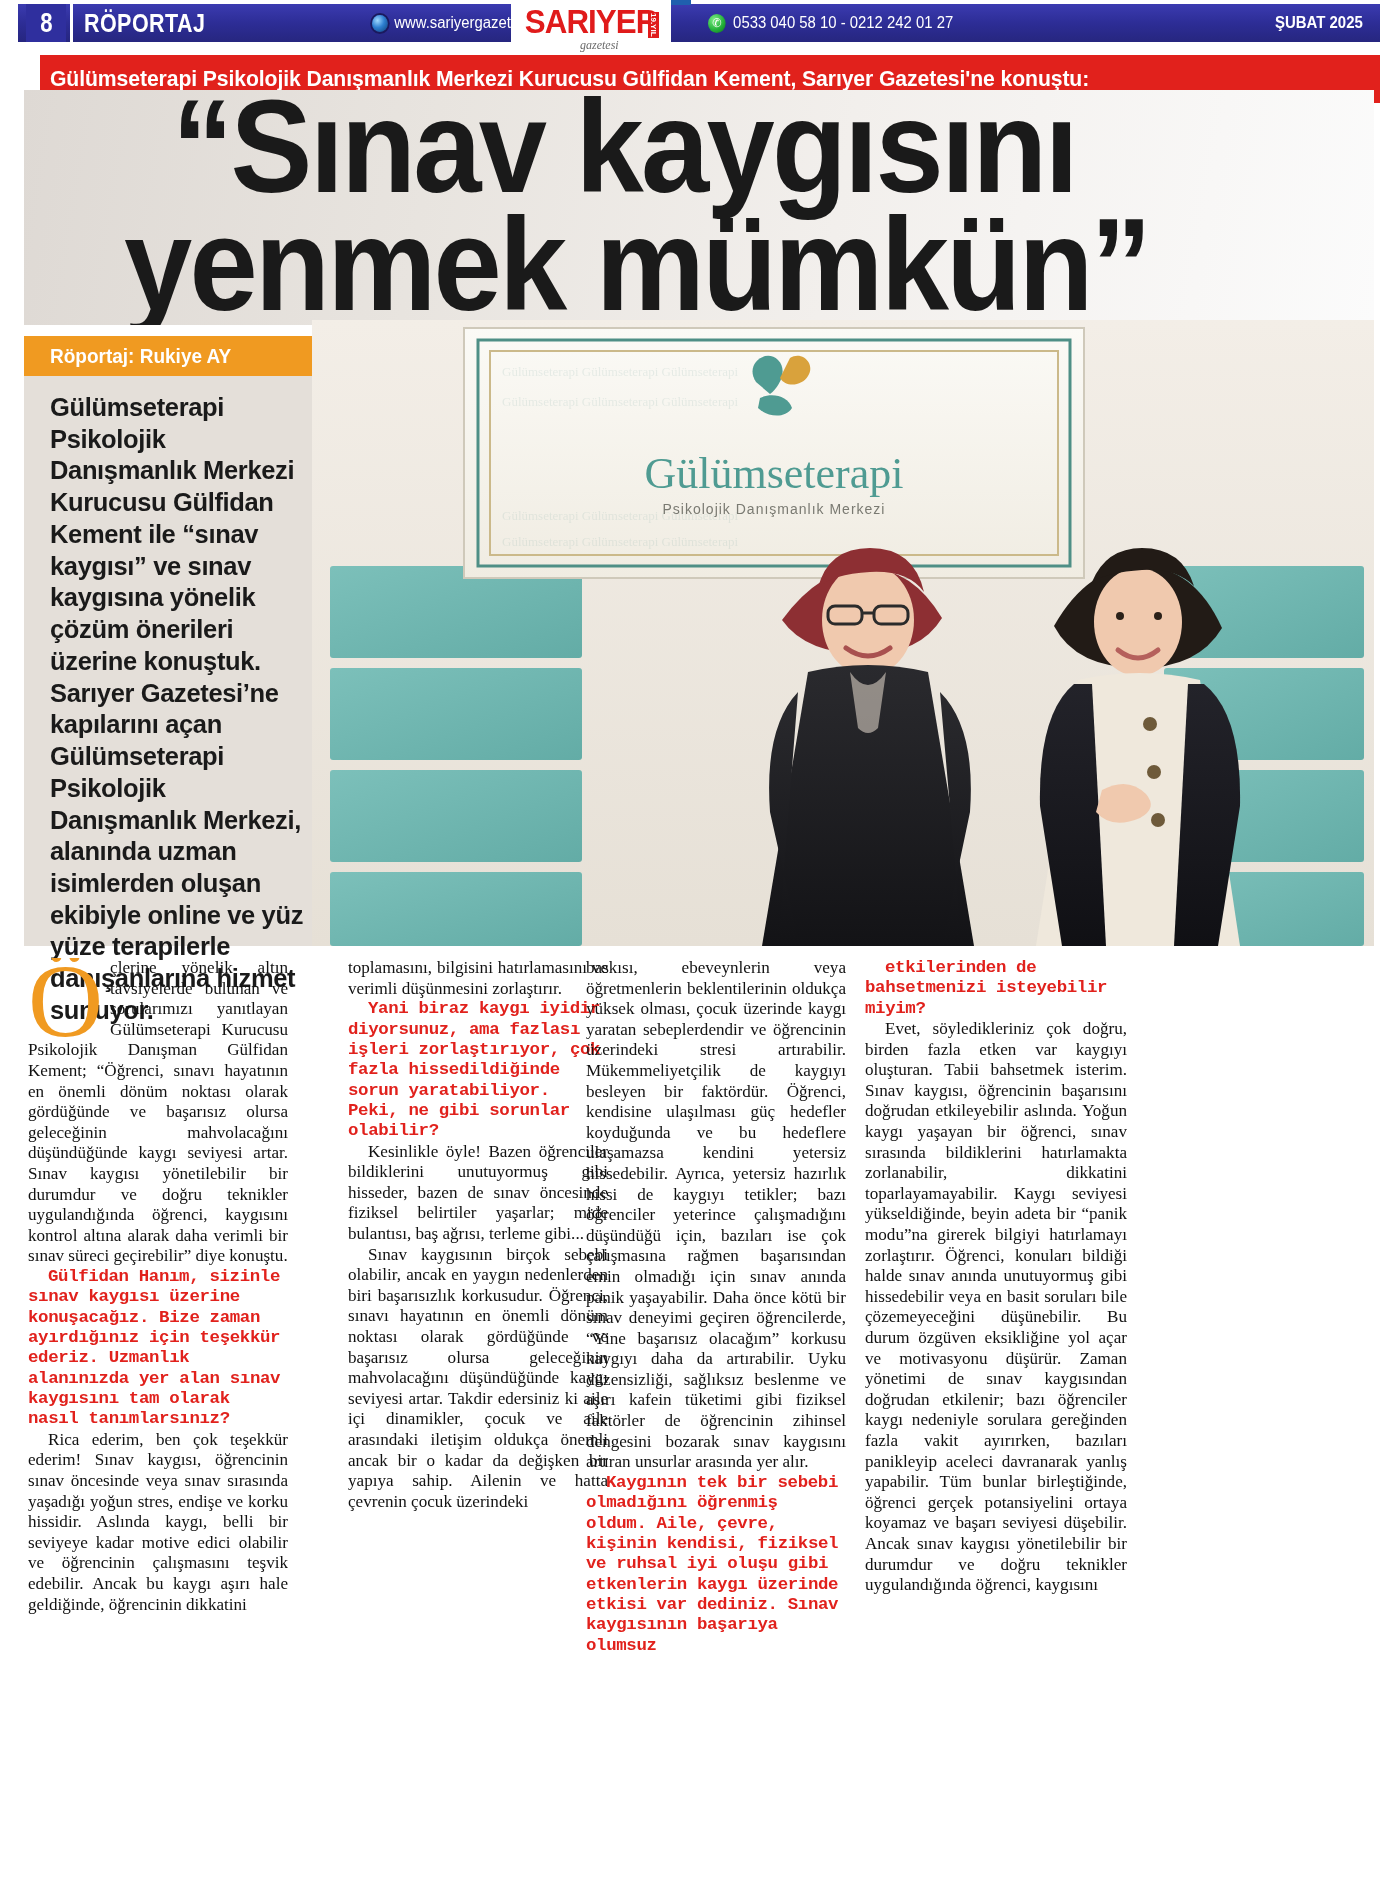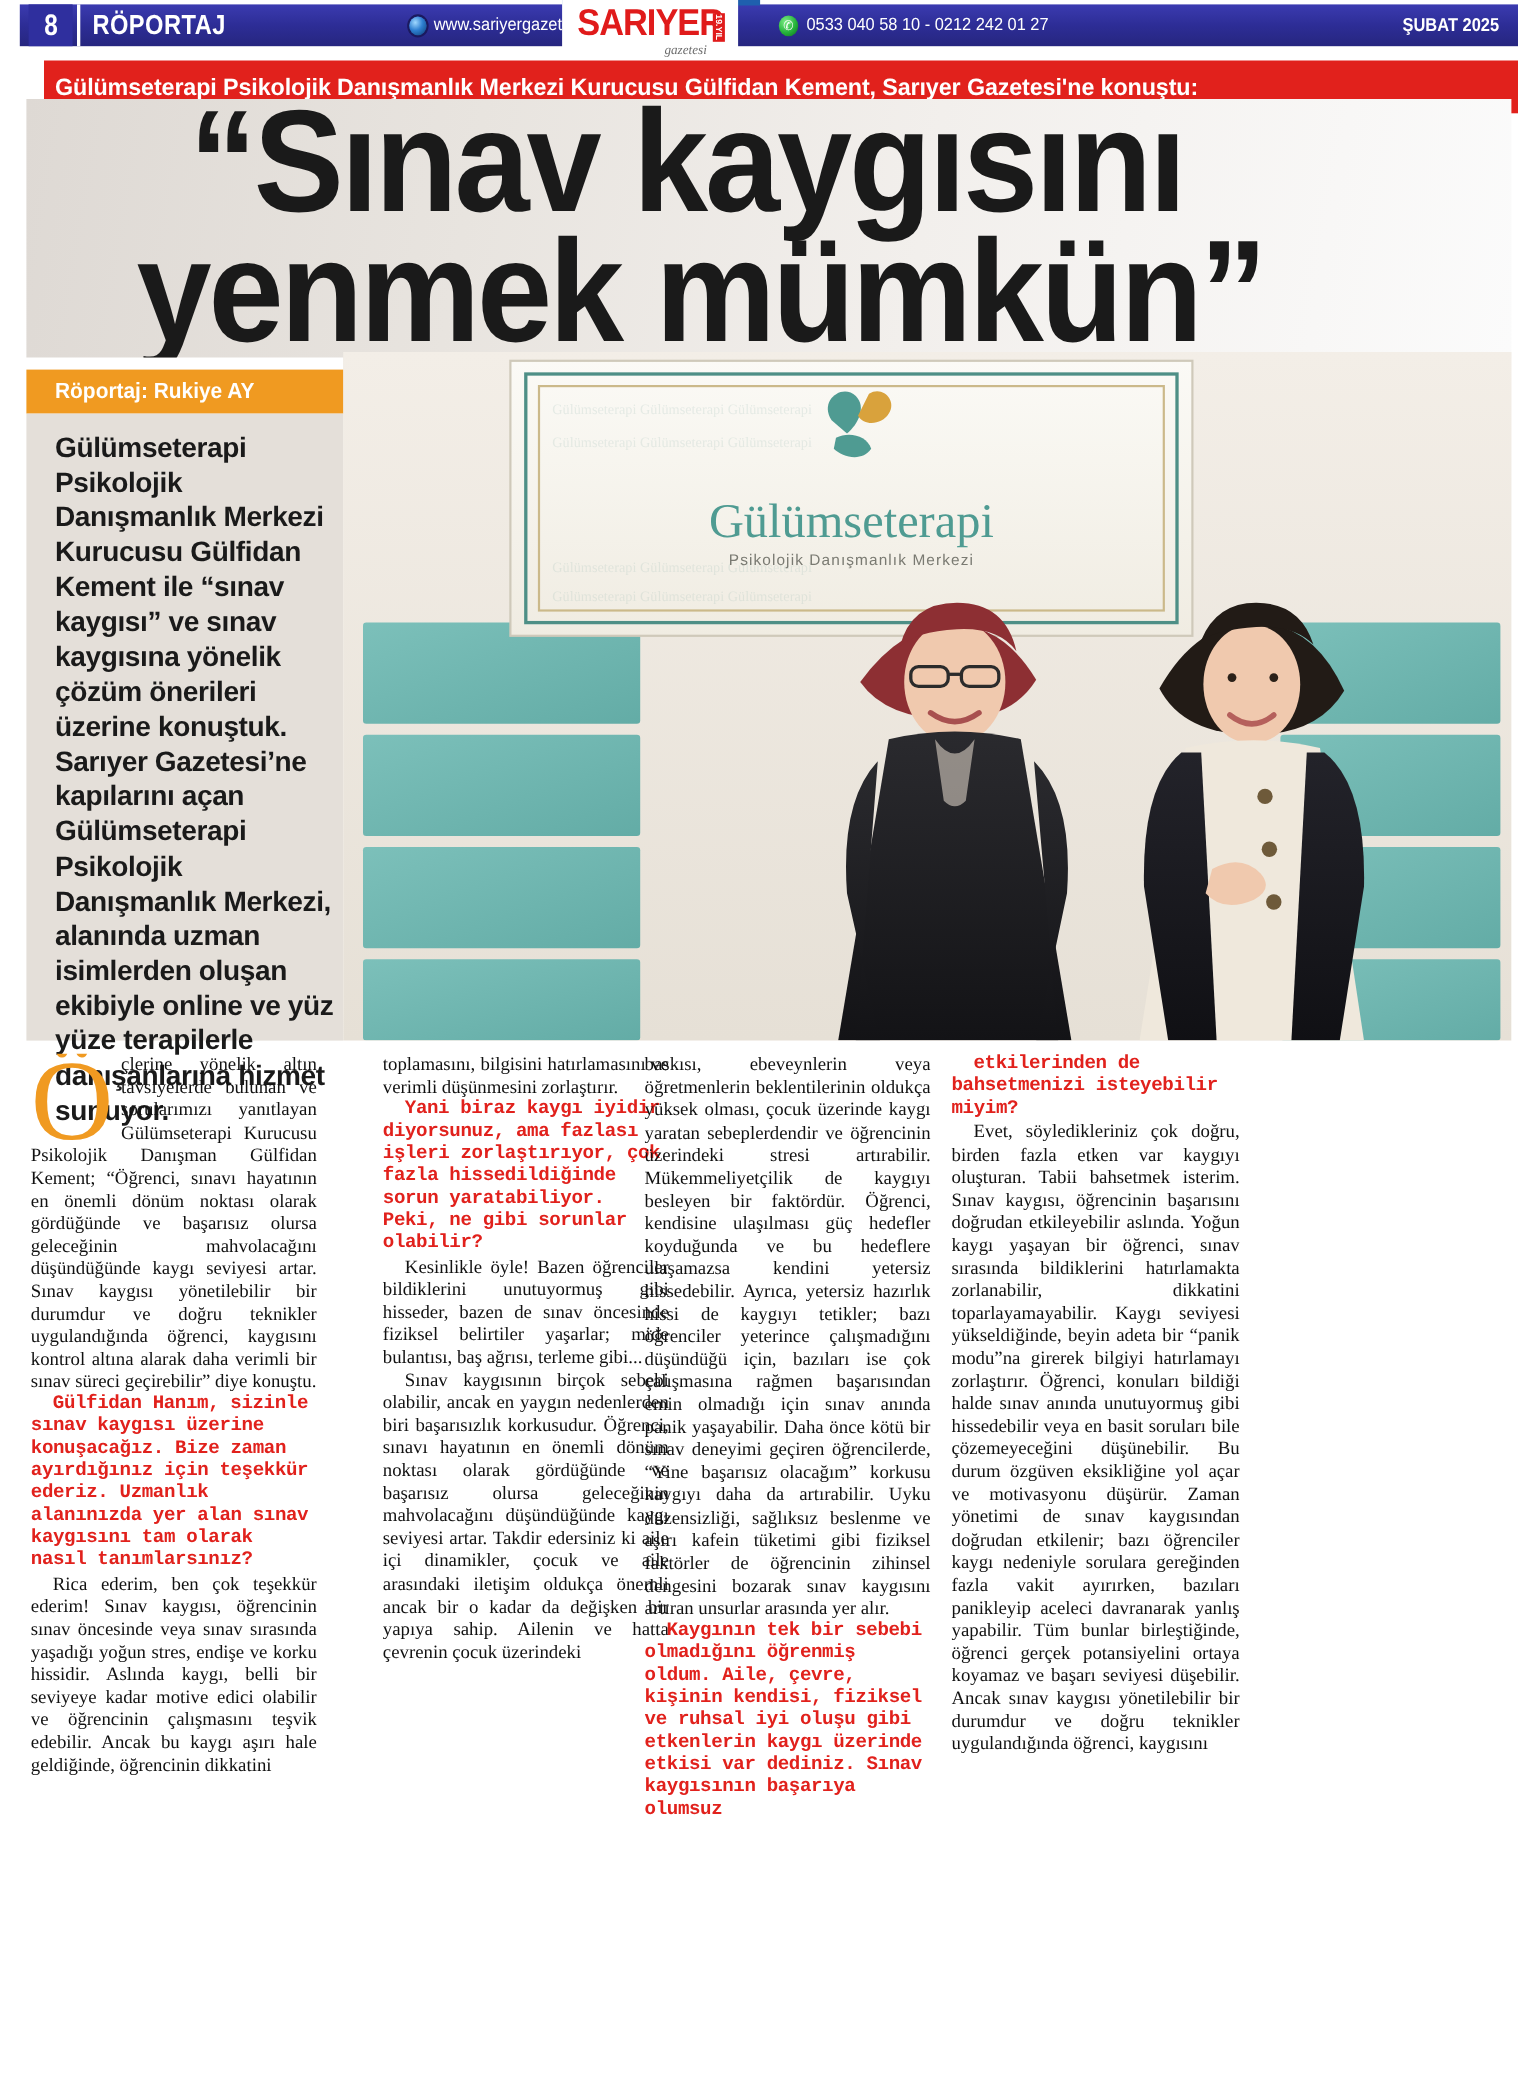--- a/index.html
+++ b/index.html
@@ -50,21 +50,21 @@
     color:#e01b1b;font-weight:bold;font-size:34px;letter-spacing:-1px;
     transform:scaleX(.92);font-family:"Liberation Sans", sans-serif;
     position:relative;top:2px;
   }
   .logo-yil{
     position:absolute;right:12px;top:12px;background:#e01b1b;color:#fff;
     font-size:8px;font-weight:bold;writing-mode:vertical-rl;letter-spacing:0;
     padding:1px 1px;
   }
   .logo-sub{
-    position:absolute;left:604px;top:38px;color:#6b6b6b;font-size:12px;
+    position:absolute;left:580px;top:38px;color:#6b6b6b;font-size:12px;
     font-style:italic;font-family:"Liberation Serif",serif;
   }
   .phone{
     position:absolute;left:708px;top:4px;height:38px;display:flex;align-items:center;gap:8px;
     color:#fff;font-size:16px;transform:scaleX(.93);transform-origin:left center;
   }
   .wa{
     width:19px;height:19px;border-radius:50%;
     background:radial-gradient(circle at 35% 30%,#7ded86 0%,#25b33b 55%,#0d6b1d 100%);
     display:flex;align-items:center;justify-content:center;color:#fff;font-size:12px;

